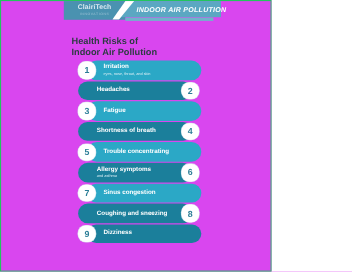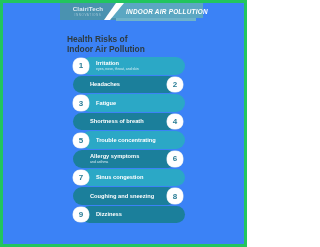--- a/index.html
+++ b/index.html
@@ -10,23 +10,23 @@
     width: 247px;
     height: 247px;
     background: #ffffff;
     font-family: "Liberation Sans", sans-serif;
     overflow: hidden;
   }
   #page {
     position: relative;
     width: 247px;
     height: 247px;
-    background: #3b82f6;
+    background: #d946ef;
     box-sizing: border-box;
-    border: 3px solid #22c55e;
+    border: 1px solid #22c55e;
     overflow: hidden;
   }
 
   
   #header {
     position: absolute;
     left: 57px;
     top: 0;
     width: 143px;
     height: 18px;

